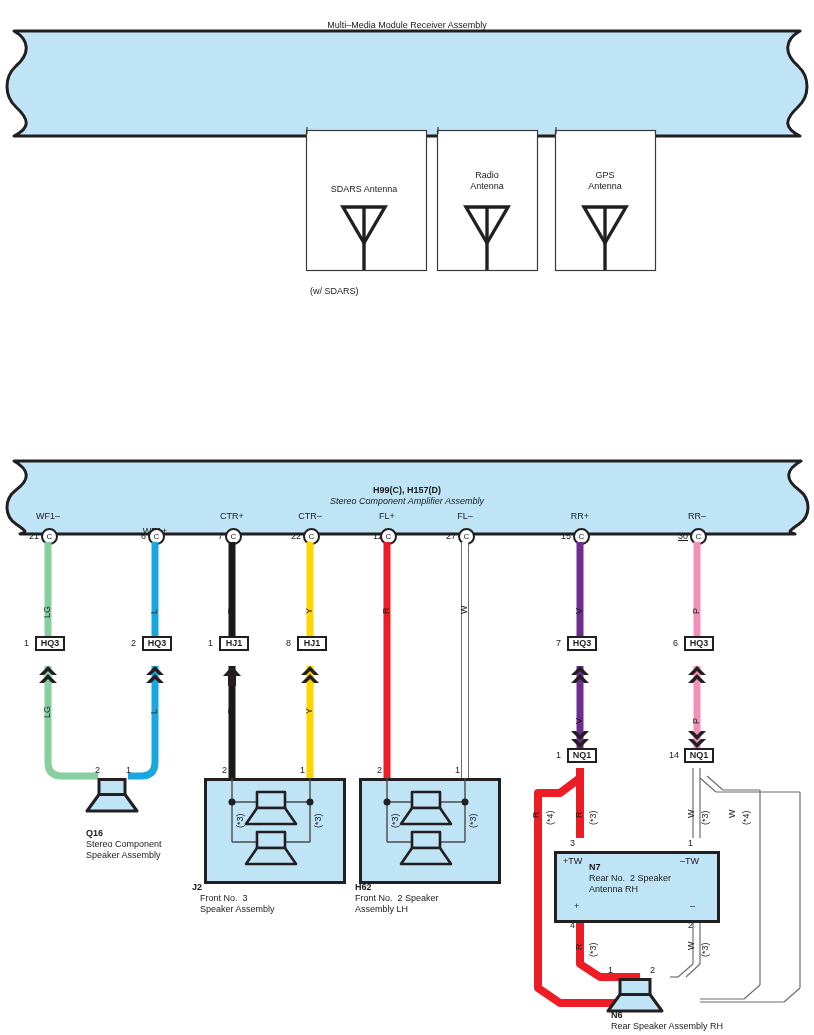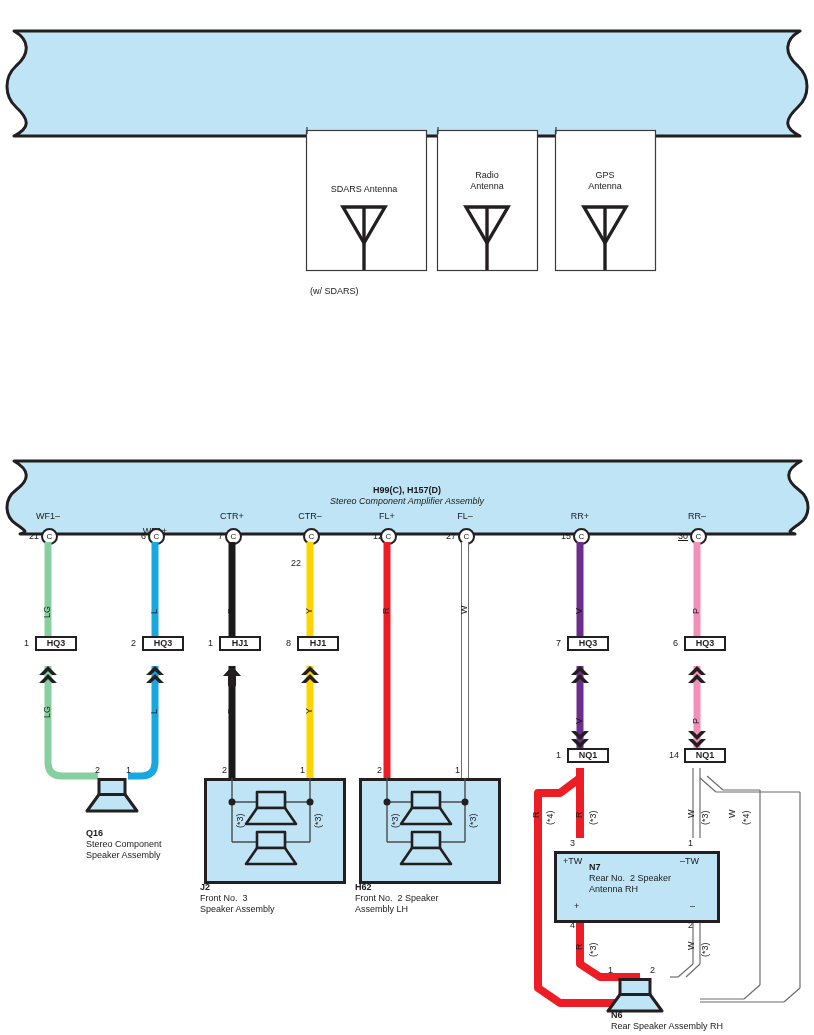--- a/index.html
+++ b/index.html
@@ -11,32 +11,33 @@
   .stage{position:absolute; left:0; top:0; width:814px; height:1035px;}
   .txt{position:absolute; font-size:9px; color:#1a1a1a; white-space:pre; line-height:11px;}
   .txt.b{font-weight:bold;}
   .txt.c{text-align:center;}
   .vtxt{position:absolute; font-size:9px; color:#1a1a1a; white-space:pre;
         transform:rotate(-90deg); transform-origin:0 0;}
   .spkbox{position:absolute; border:3px solid #231f20; background:#bfe4f5;}
   
   .chip{position:absolute; border:2px solid #231f20; background:#fff;
         font-size:9px; font-weight:bold; color:#231f20;
-        text-align:center; line-height:11px; height:11px; padding:0 6px;}
+        text-align:center; line-height:11px; height:11px; padding:0 0;}
   
   .pinc{position:absolute; width:13px; height:13px; border-radius:50%;
         border:2px solid #231f20; background:#fff; font-size:8px;
         text-align:center; line-height:13px; color:#231f20;}
   svg{position:absolute; left:0; top:0; overflow:visible;}
 </style>
 </head>
 <body>
 
 <div class="stage">
 
+  <div class="txt c" style="left:207px; top:20px; width:400px;">Multi–Media Module Receiver Assembly</div>
 
   <svg width="814" height="110" style="left:0; top:28px;">
     <path d="M 14 3 C 30 12, 30 26, 16 38 C 4 49, 4 68, 16 79 C 30 92, 30 100, 14 108
              L 800 108 C 784 100, 784 92, 798 79 C 810 68, 810 49, 798 38
              C 784 26, 784 12, 800 3 Z" fill="#bfe4f5" stroke="#231f20" stroke-width="3" stroke-linejoin="round"></path>
   </svg>
 
   <svg width="814" height="190" style="left:0; top:130px;">
 
     <rect x="306.5" y="0.5" width="120" height="140" fill="#ffffff" stroke="#3a3a3a" stroke-width="1.2"></rect>
@@ -95,21 +96,21 @@
   <div class="txt c" style="left:202px; top:511px; width:60px;">CTR+</div>
   <div class="txt c" style="left:280px; top:511px; width:60px;">CTR–</div>
   <div class="txt c" style="left:357px; top:511px; width:60px;">FL+</div>
   <div class="txt c" style="left:435px; top:511px; width:60px;">FL–</div>
   <div class="txt c" style="left:550px; top:511px; width:60px;">RR+</div>
   <div class="txt c" style="left:667px; top:511px; width:60px;">RR–</div>
 
   <div class="txt" style="left:29px;  top:531px;">21</div>
   <div class="txt" style="left:141px; top:531px;">6</div>
   <div class="txt" style="left:218px; top:531px;">7</div>
-  <div class="txt" style="left:291px; top:531px;margin-top:27px;">22</div>
+  <div class="txt" style="left:291px; top:531px;">22</div>
   <div class="txt" style="left:373px; top:531px;">12</div>
   <div class="txt" style="left:446px; top:531px;">27</div>
   <div class="txt" style="left:561px; top:531px;">15</div>
   <div class="txt" style="left:678px; top:531px;text-decoration:underline;">30</div>
 
   <div class="pinc" style="left:41px;  top:528px;">C</div>
   <div class="pinc" style="left:148px; top:528px;">C</div>
   <div class="pinc" style="left:225px; top:528px;">C</div>
   <div class="pinc" style="left:303px; top:528px;">C</div>
   <div class="pinc" style="left:380px; top:528px;">C</div>
@@ -264,21 +265,21 @@
       <path d="M 53 30 L 42 46 L 92 46 L 81 30 Z"></path>
     </g>
 
     <g stroke="#231f20" stroke-width="2.6" fill="#bfe4f5" stroke-linejoin="round">
       <rect x="53" y="54" width="28" height="16"></rect>
       <path d="M 53 70 L 42 86 L 92 86 L 81 70 Z"></path>
     </g>
   </svg>
   <div class="vtxt" style="left:235px; top:828px;">(*3)</div>
   <div class="vtxt" style="left:313px; top:828px;">(*3)</div>
-  <div class="txt b" style="left:200px; top:882px;">J2</div>
+  <div class="txt b" style="left:192px; top:882px;">J2</div>
   <div class="txt" style="left:200px; top:893px;">Front No.  3</div>
   <div class="txt" style="left:200px; top:904px;">Speaker Assembly</div>
 
   <div class="txt" style="left:377px; top:765px;">2</div>
   <div class="txt" style="left:455px; top:765px;">1</div>
   <div class="spkbox" style="left:359px; top:778px; width:136px; height:100px;"></div>
   <svg width="136" height="100" style="left:359px; top:778px;">
     <g stroke="#4a4a4a" stroke-width="1.4" fill="none">
       <line x1="28" y1="0" x2="28" y2="64"></line>
       <line x1="106" y1="0" x2="106" y2="64"></line>

